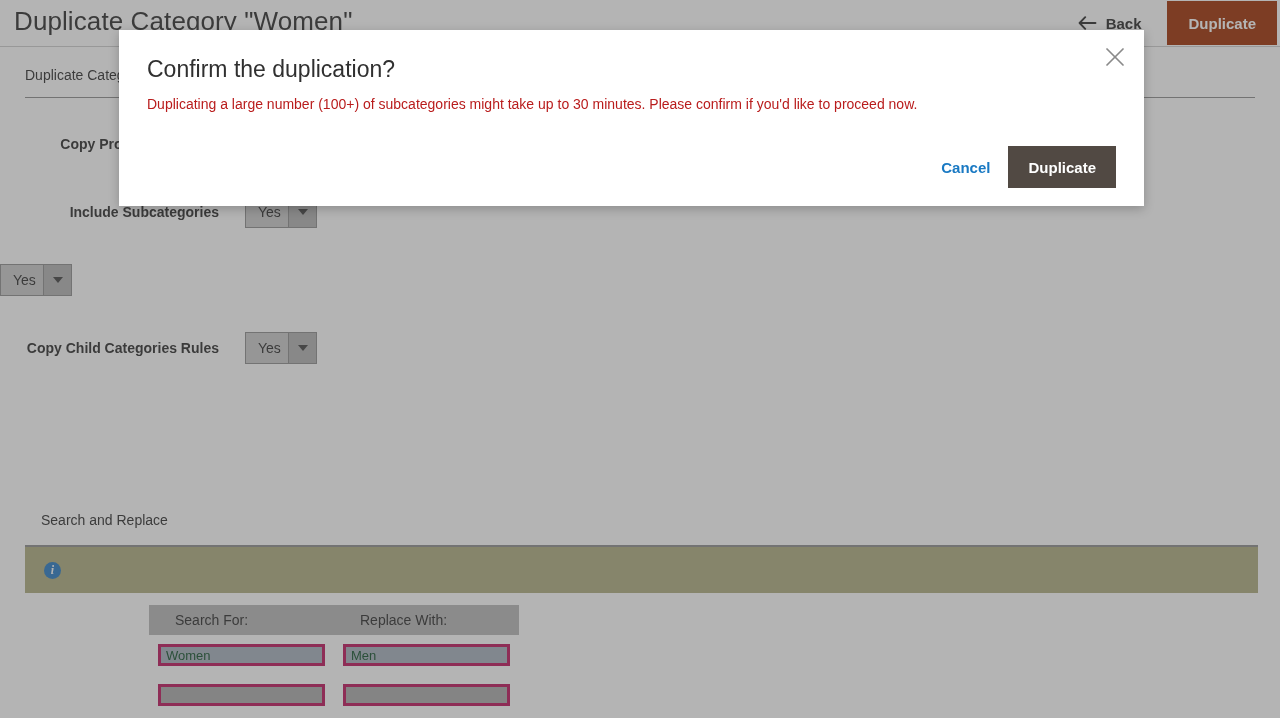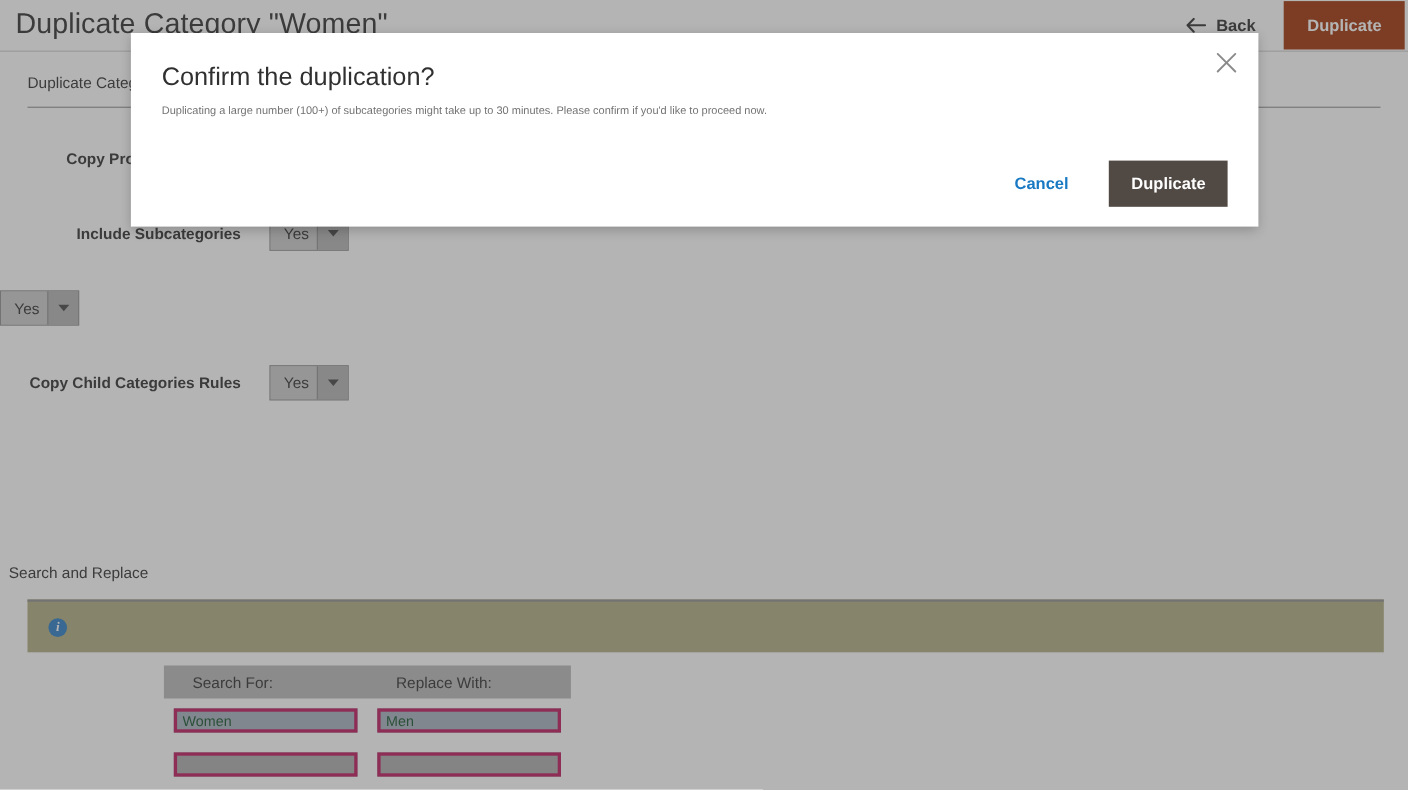--- a/index.html
+++ b/index.html
@@ -152,21 +152,21 @@
   }
 
   
   #search-replace-section {
     position: absolute;
     left: 0; top: 505px;
     width: 1280px;
   }
   #search-replace-heading {
     position: absolute;
-    left: 8px; top: 7px;
+    left: 41px; top: 7px;
     font-size: 14px;
     color: #303030;
     white-space: nowrap;
   }
   #info-banner {
     position: absolute;
     left: 25px; top: 40px;
     width: 1233px;
     height: 48px;
     background: #b0ae81;
@@ -260,30 +260,30 @@
     position: absolute;
     left: 28px; top: 26px;
     font-size: 23px;
     font-weight: 400;
     color: #303030;
     white-space: nowrap;
   }
   #modal-message {
     position: absolute;
     left: 28px; top: 66px;
-    font-size: 10px;
-    color: #737373;
+    font-size: 14px;
+    color: #b91c1c;
     white-space: nowrap;
   }
   #modal-footer {
     position: absolute;
     right: 28px; bottom: 18px;
     display: flex;
     align-items: center;
-    gap: 35px;
+    gap: 16px;
   }
   #modal-cancel-button {
     background: transparent;
     border: none;
     cursor: pointer;
     font-size: 15px;
     font-weight: bold;
     color: #1979c3;
     font-family: "Liberation Sans", sans-serif;
     padding: 6px 2px;

